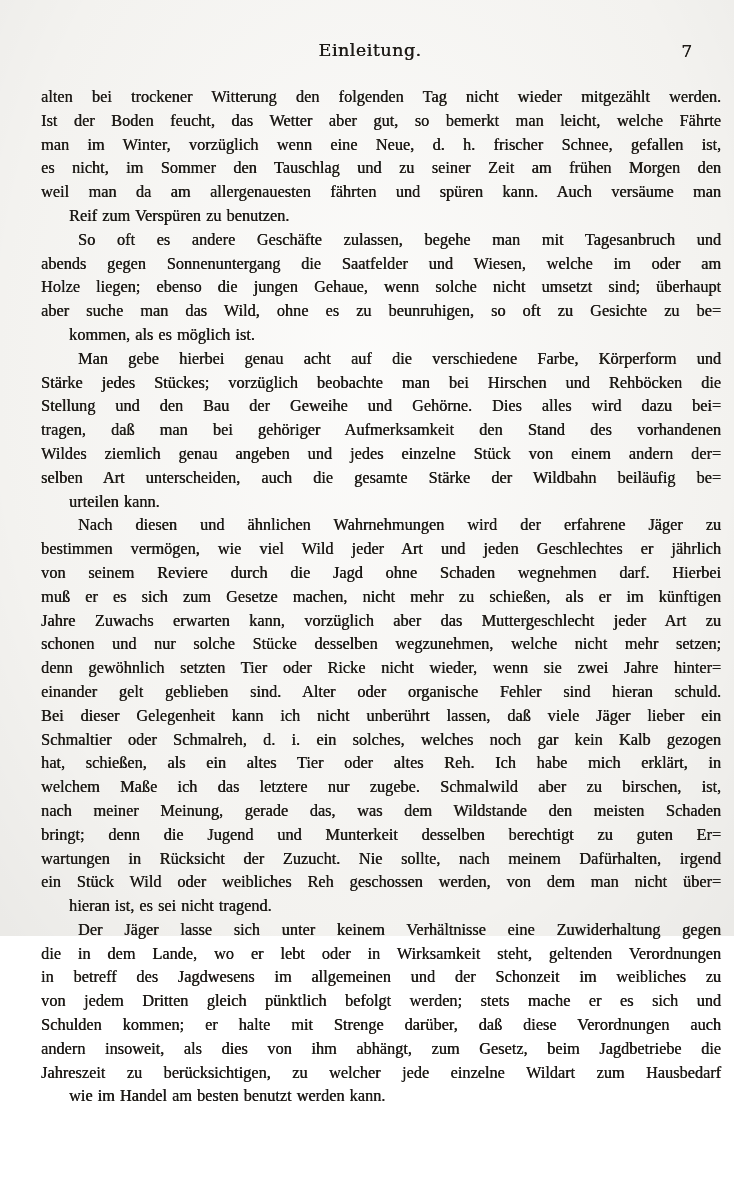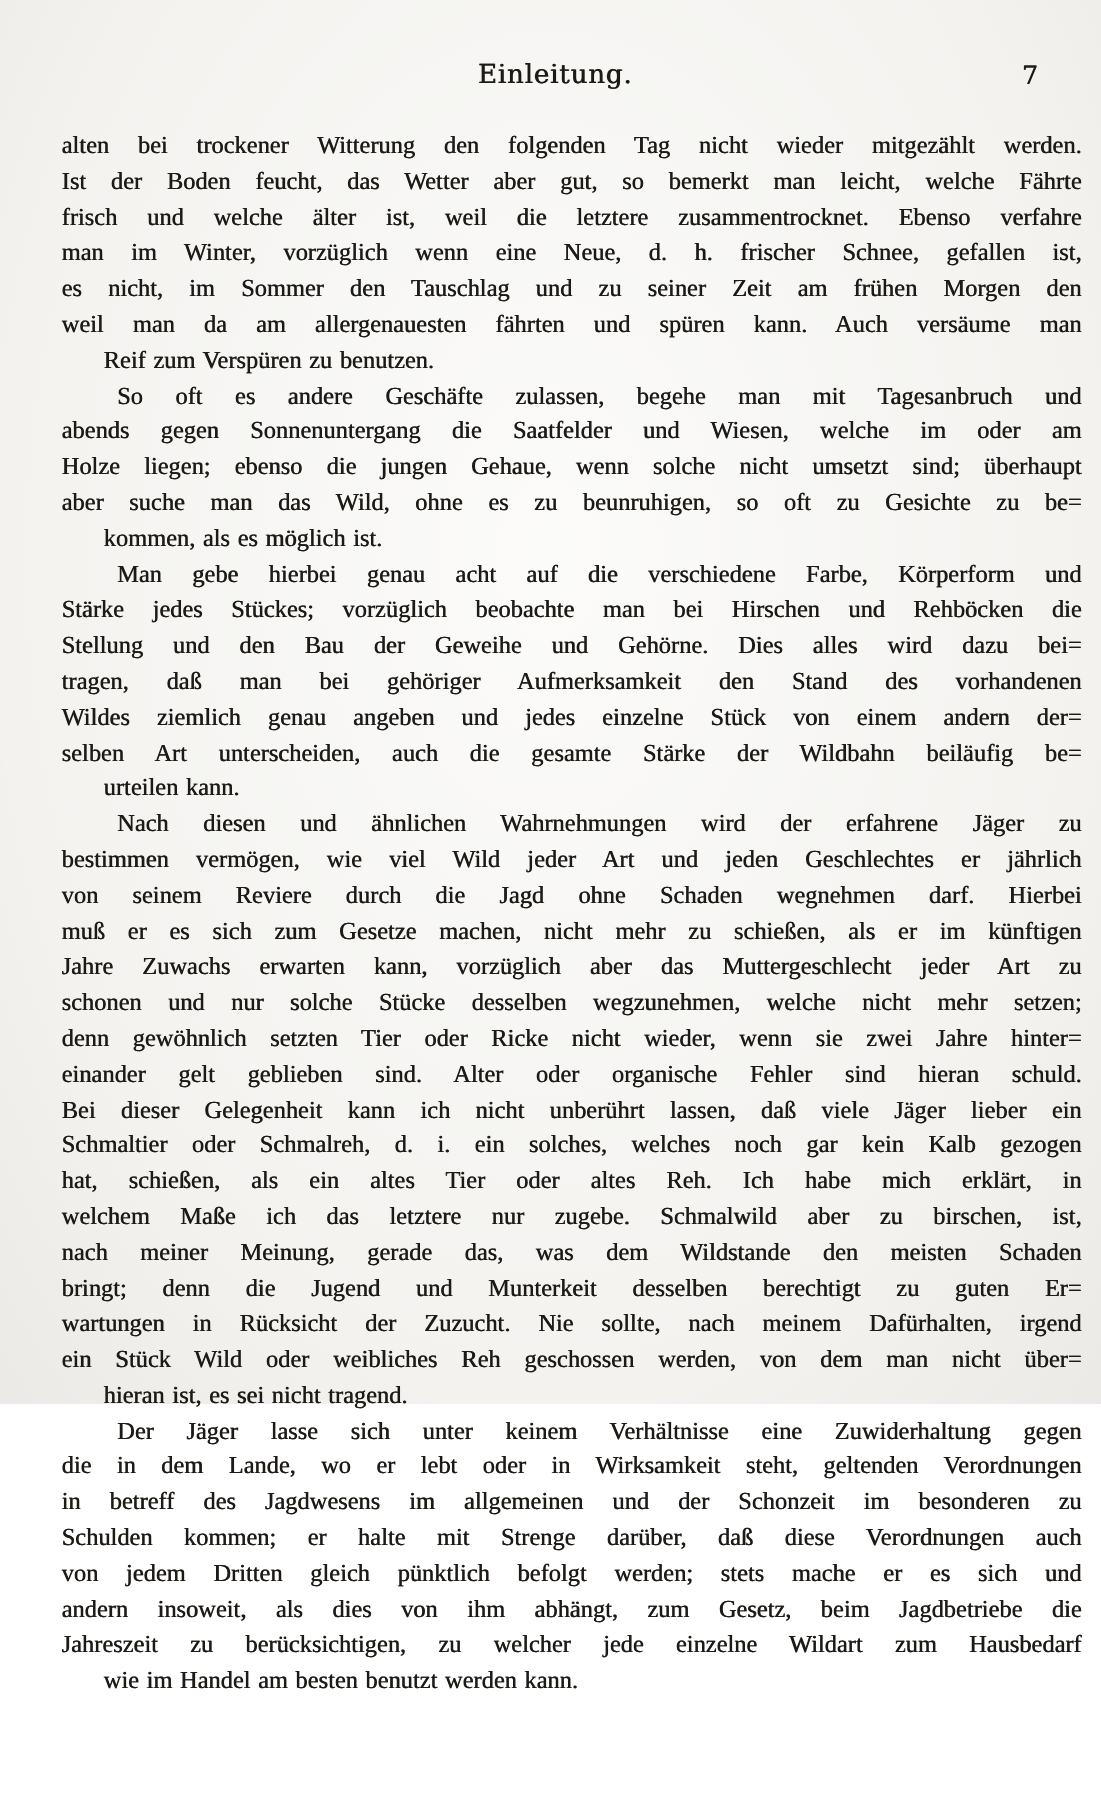--- a/index.html
+++ b/index.html
@@ -79,21 +79,20 @@
   <div class="running-head">
     <div class="head-title">Einleitung.</div>
     <div class="head-pagenum">7</div>
   </div>
 
   <div class="text-block">
 
   <div class="para">
         <div class="line">alten bei trockener Witterung den folgenden Tag nicht wieder mitgezählt werden.</div>
         <div class="line">Ist der Boden feucht, das Wetter aber gut, so bemerkt man leicht, welche Fährte</div>
-        <div class="line">frisch und welche älter ist, weil die letztere zusammentrocknet.  Ebenso verfahre</div>
         <div class="line">man im Winter, vorzüglich wenn eine Neue, d. h. frischer Schnee, gefallen ist,</div>
         <div class="line">es nicht, im Sommer den Tauschlag und zu seiner Zeit am frühen Morgen den</div>
         <div class="line">weil man da am allergenauesten fährten und spüren kann.  Auch versäume man</div>
         <div class="line last">Reif zum Verspüren zu benutzen.</div>
       </div>
       <div class="para">
         <div class="line indent">So oft es andere Geschäfte zulassen, begehe man mit Tagesanbruch und</div>
         <div class="line">abends gegen Sonnenuntergang die Saatfelder und Wiesen, welche im oder am</div>
         <div class="line">Holze liegen; ebenso die jungen Gehaue, wenn solche nicht umsetzt sind; überhaupt</div>
         <div class="line">aber suche man das Wild, ohne es zu beunruhigen, so oft zu Gesichte zu be=</div>
@@ -123,21 +122,21 @@
         <div class="line">welchem Maße ich das letztere nur zugebe.  Schmalwild aber zu birschen, ist,</div>
         <div class="line">nach meiner Meinung, gerade das, was dem Wildstande den meisten Schaden</div>
         <div class="line">bringt; denn die Jugend und Munterkeit desselben berechtigt zu guten Er=</div>
         <div class="line">wartungen in Rücksicht der Zuzucht.  Nie sollte, nach meinem Dafürhalten, irgend</div>
         <div class="line">ein Stück Wild oder weibliches Reh geschossen werden, von dem man nicht über=</div>
         <div class="line last">hieran ist, es sei nicht tragend.</div>
       </div>
       <div class="para">
         <div class="line indent">Der Jäger lasse sich unter keinem Verhältnisse eine Zuwiderhaltung gegen</div>
         <div class="line">die in dem Lande, wo er lebt oder in Wirksamkeit steht, geltenden Verordnungen</div>
-        <div class="line">in betreff des Jagdwesens im allgemeinen und der Schonzeit im besonderen zu</div>
+        <div class="line">in betreff des Jagdwesens im allgemeinen und der Schonzeit im weibliches zu</div>
+        <div class="line">von jedem Dritten gleich pünktlich befolgt werden; stets mache er es sich und</div>
         <div class="line">Schulden kommen; er halte mit Strenge darüber, daß diese Verordnungen auch</div>
-        <div class="line">von jedem Dritten gleich pünktlich befolgt werden; stets mache er es sich und</div>
         <div class="line">andern insoweit, als dies von ihm abhängt, zum Gesetz, beim Jagdbetriebe die</div>
         <div class="line">Jahreszeit zu berücksichtigen, zu welcher jede einzelne Wildart zum Hausbedarf</div>
         <div class="line last">wie im Handel am besten benutzt werden kann.</div>
       </div>
     </div>
 </div>
 
 </body></html>

